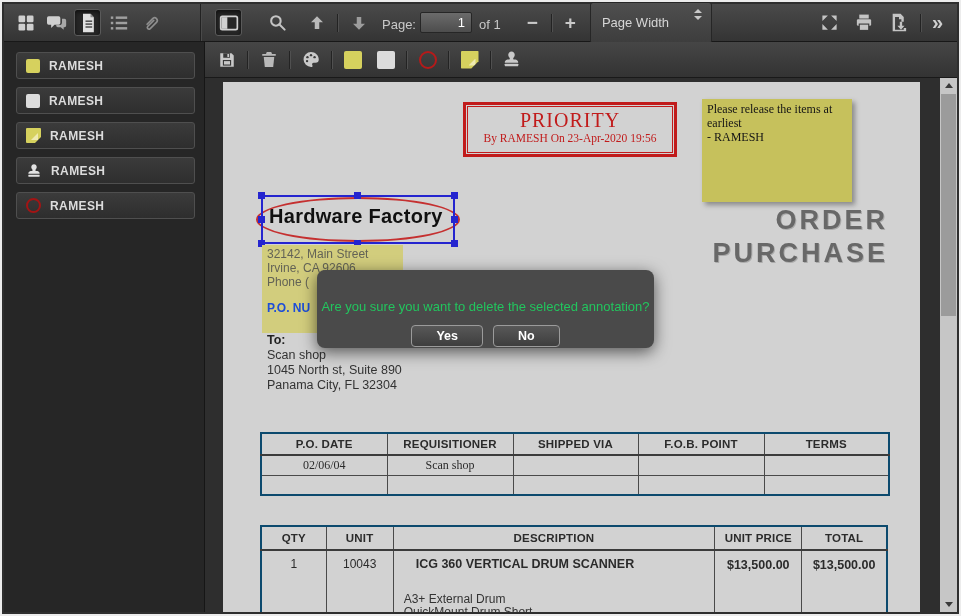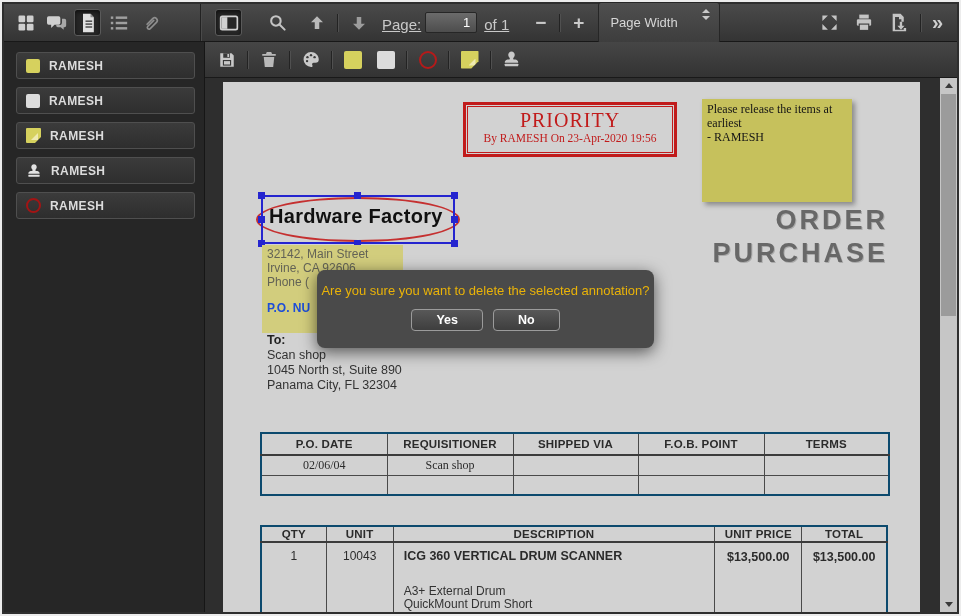--- a/index.html
+++ b/index.html
@@ -22,21 +22,21 @@
     box-shadow:1px 0 0 #4a4a4a;
   }
   .topbar-main{ flex:1; display:flex; align-items:center; padding:0 10px; }
   .tbtn{
     width:27px; height:27px; display:flex; align-items:center; justify-content:center;
     border-radius:3px; border:1px solid transparent; cursor:pointer; flex:0 0 auto;
   }
   .tbtn.active{ background:#262626; border-color:#5a5a5a; box-shadow:inset 0 2px 4px #101010; }
   .tbtn svg{ display:block; }
   .sep{ width:1px; height:18px; background:#232323; box-shadow:1px 0 0 #505050; margin:0 7px; flex:0 0 auto;}
-  .tb-label{ color:#c9c9c9; font-size:15px; margin:4px 4px 0 10px;text-decoration:underline; }
+  .tb-label{ color:#c9c9c9; font-size:13px; margin:4px 4px 0 10px; }
   .page-input{
     width:52px; height:21px; text-align:right; padding-right:6px;
     background:linear-gradient(#6b6b6b,#4d4d4d);
     border:1px solid #262626; border-radius:2px;
     color:#fff; font-size:13px; font-family:"Liberation Sans",sans-serif;
   }
   .zoom-sign{ color:#c9c9c9; font-size:19px; font-weight:bold; padding:0 6px; cursor:pointer; line-height:1;}
   .zoom-select{
     position:relative; height:42px; min-width:122px; margin-left:8px;
     background:linear-gradient(#4f4f4f,#3d3d3d); border:1px solid #262626; border-radius:3px;
@@ -121,34 +121,34 @@
   .to-block{ position:absolute; left:44px; top:251px; font-size:12.5px; line-height:15px; color:#333; }
   .to-block b{ color:#222; }
   
   table.scan{ position:absolute; left:37px; border-collapse:collapse; table-layout:fixed; }
   table.scan th, table.scan td{ border:1px solid #4a4a4a; font-size:12px; color:#2b2b2b; overflow:hidden; }
   table.scan{ border:2px solid #0c4a6e;padding-left:28px; }
   table.scan th{ border-bottom:2px solid #3b3b3b; font-size:11.5px; letter-spacing:.2px; }
   .t1{ top:350px; width:628px; }
   .t1 th{ height:22px; } .t1 td{ height:20px; text-align:center;font-family:Liberation Serif, serif; }
   .t2{ top:443px; width:628px; }
-  .t2 th{ height:16px; }
+  .t2 th{ height:24px; }
   .t2 td{ vertical-align:top; height:172px; }
   .t2 .c-center{ text-align:center; padding-top:6px; }
   .t2 .desc{ padding:6px 0 0 10px; }
-  .t2 .desc .d-title{ font-weight:bold; font-size:12.5px; }
+  .t2 .desc .d-title{ font-weight:bold; font-size:12.5px;margin-left:12px; }
   .t2 .desc .d-sub{ margin-top:22px; font-size:12px; line-height:13px; color:#333; }
   .t2 .money{ text-align:center; padding-top:7px; font-weight:bold; font-size:12.5px; }
   
   .dialog{
     position:absolute; left:112px; top:192px; width:337px; height:78px;
     background:#4a4a4a; border-radius:8px; box-shadow:0 4px 16px rgba(0,0,0,.6);
     text-align:center; z-index:30;
   }
-  .dialog-msg{ color:#eab308; font-size:13px; padding-top:13px; }
+  .dialog-msg{ color:#22c55e; font-size:13px; padding-top:29px; }
   .dialog-btns{ display:flex; justify-content:center; gap:10px; margin-top:11px; }
   .dlg-btn{
     min-width:36px; padding:3px 24px; font-size:12.5px; font-weight:bold; color:#fff;
     background:linear-gradient(#585858,#3e3e3e); border:1px solid #9b9b9b; border-radius:4px; cursor:pointer;
     font-family:"Liberation Sans",sans-serif;
   }
   
   .vscroll{ position:absolute; right:0; top:0; bottom:0; width:17px; background:#c6c6c6; z-index:40; }
   .vs-arrow{ position:absolute; left:0; width:17px; height:15px; display:flex; align-items:center; justify-content:center; cursor:pointer; }
   .vs-up{ top:0; } .vs-dn{ bottom:0; }

